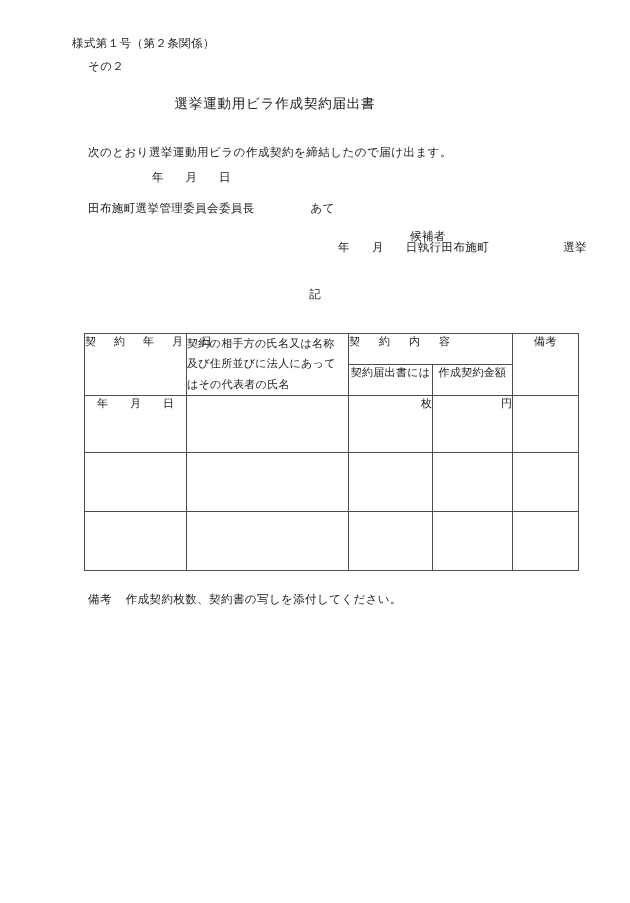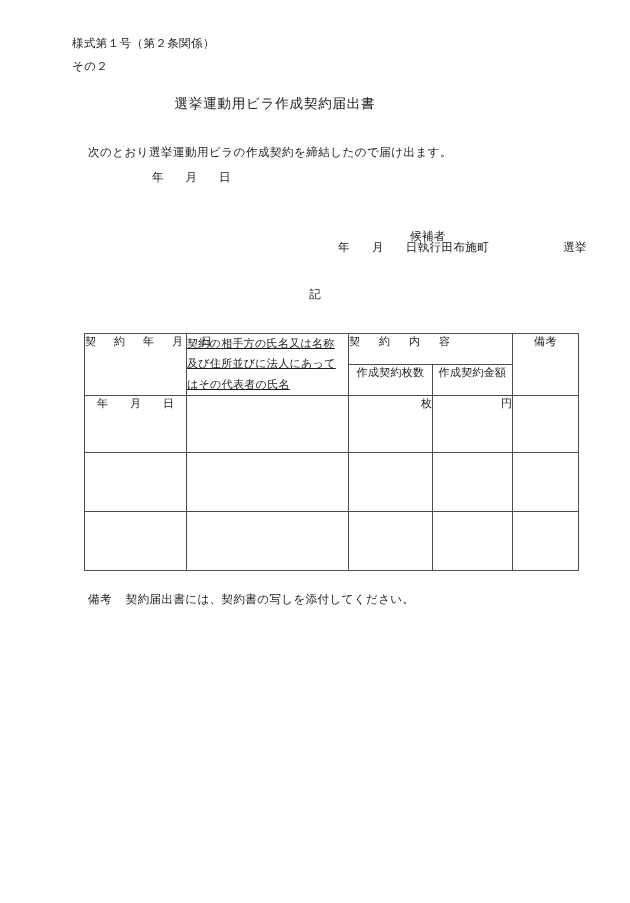--- a/index.html
+++ b/index.html
@@ -27,21 +27,21 @@
   .form-no {
     position: absolute;
     left: 72px;
     top: 36px;
     font-size: 11.5px;
     letter-spacing: 0.4px;
     white-space: nowrap;
   }
   .form-sub {
     position: absolute;
-    left: 72px;
+    left: 88px;
     top: 59px;
     font-size: 11.5px;
     letter-spacing: 0.4px;
     white-space: nowrap;
   }
 
   
   .doc-title {
     position: absolute;
     left: 0;
@@ -138,21 +138,20 @@
     text-align: center;
     vertical-align: middle;
     letter-spacing: 3.5px;
     padding-right: 3px;
     white-space: nowrap;
   }
   .cell-party-head {
     padding: 6px 7px 7px 8px;
     line-height: 1.85;
     letter-spacing: 0.3px;
-    text-decoration: underline;
   }
   .cell-naiyou-head {
     text-align: left;
     vertical-align: middle;
     height: 30px;
     letter-spacing: 4px;
     padding-left: 4px;
   }
   .cell-sub-head {
     text-align: center;
@@ -201,20 +200,23 @@
   <div class="form-sub">その２</div>
 
   <div class="doc-title">選挙運動用ビラ作成契約届出書</div>
 
   <div class="intro-line">次のとおり選挙運動用ビラの作成契約を締結したので届け出ます。</div>
 
   <div class="intro-date">
     <span>年</span><span class="sp"></span><span>月</span><span class="sp"></span><span>日</span>
   </div>
 
+  <div class="addressee">
+    <span>田布施町選挙管理委員会委員長</span><span class="gap"></span><span>あて</span>
+  </div>
 
   <div class="sig-line-1">
     <span>年</span><span class="sp"></span><span>月</span><span class="sp"></span><span>日執行田布施町</span><span class="gap"></span><span>選挙</span>
   </div>
 
   <div class="sig-line-2">候補者</div>
 
   <div class="ki-mark">記</div>
 
   <table class="form-table">
@@ -230,21 +232,21 @@
         <td class="cell-date-head" rowspan="2">契　約　年　月　日</td>
         <td class="cell-party-head" rowspan="2">
           <div>契約の相手方の氏名又は名称</div>
           <div>及び住所並びに法人にあって</div>
           <div>はその代表者の氏名</div>
         </td>
         <td class="cell-naiyou-head" colspan="2">契　約　内　容</td>
         <td class="cell-remarks-head" rowspan="2">備考</td>
       </tr>
       <tr>
-        <td class="cell-sub-head">作成契約枚数</td>
+        <td class="cell-sub-head">契約届出書には</td>
         <td class="cell-sub-head">作成契約金額</td>
       </tr>
 
       <tr class="row-body">
         <td class="cell-date-body">
           <span>年</span><span class="sp"></span><span>月</span><span class="sp"></span><span>日</span>
         </td>
         <td></td>
         <td class="cell-unit">枚</td>
         <td class="cell-unit">円</td>
@@ -263,16 +265,16 @@
         <td></td>
         <td></td>
         <td></td>
         <td></td>
         <td></td>
       </tr>
     </tbody>
   </table>
 
   <div class="footer-note">
-    <span>備考</span><span class="gap"></span><span>契約届出書には、契約書の写しを添付してください。</span>
+    <span>備考</span><span class="gap"></span><span>作成契約枚数、契約書の写しを添付してください。</span>
   </div>
 
 </div>
 
 </body></html>

